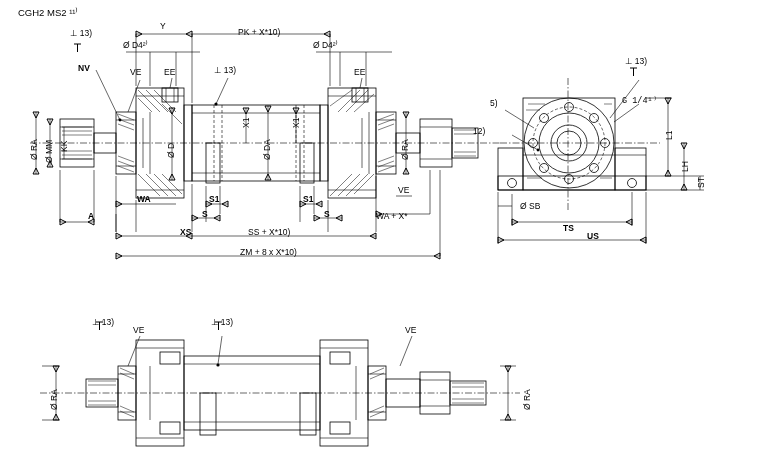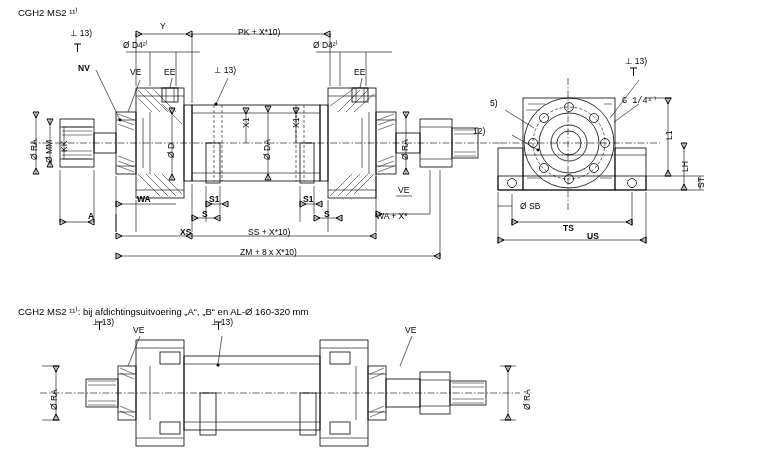--- a/index.html
+++ b/index.html
@@ -17,21 +17,20 @@
   .hid{stroke-dasharray:3 2;stroke-width:.6;}
   .hatch{fill:none;stroke:#000;stroke-width:.5;}
   .fillnone{fill:none;stroke:#000;stroke-width:.8;}
 </style>
 </head>
 <body>
 
 <div class="stage">
 
   <div class="title" style="left:18px;top:6px;">CGH2 MS2 ¹¹⁾</div>
-  <div class="title" style="left:18px;top:305px;">CGH2 MS2 ¹¹⁾: bij afdichtingsuitvoering „A“, „B“ en AL-Ø 160-320 mm</div>
 
   <svg width="776" height="473">
     <g class="ln thin">
 
       <line class="ln dash" x1="30" y1="143" x2="500" y2="143"></line>
 
       <rect class="fillnone" x="60" y="119" width="34" height="48"></rect>
       <line class="ln thin" x1="60" y1="127" x2="94" y2="127"></line>
       <line class="ln thin" x1="60" y1="159" x2="94" y2="159"></line>
 

